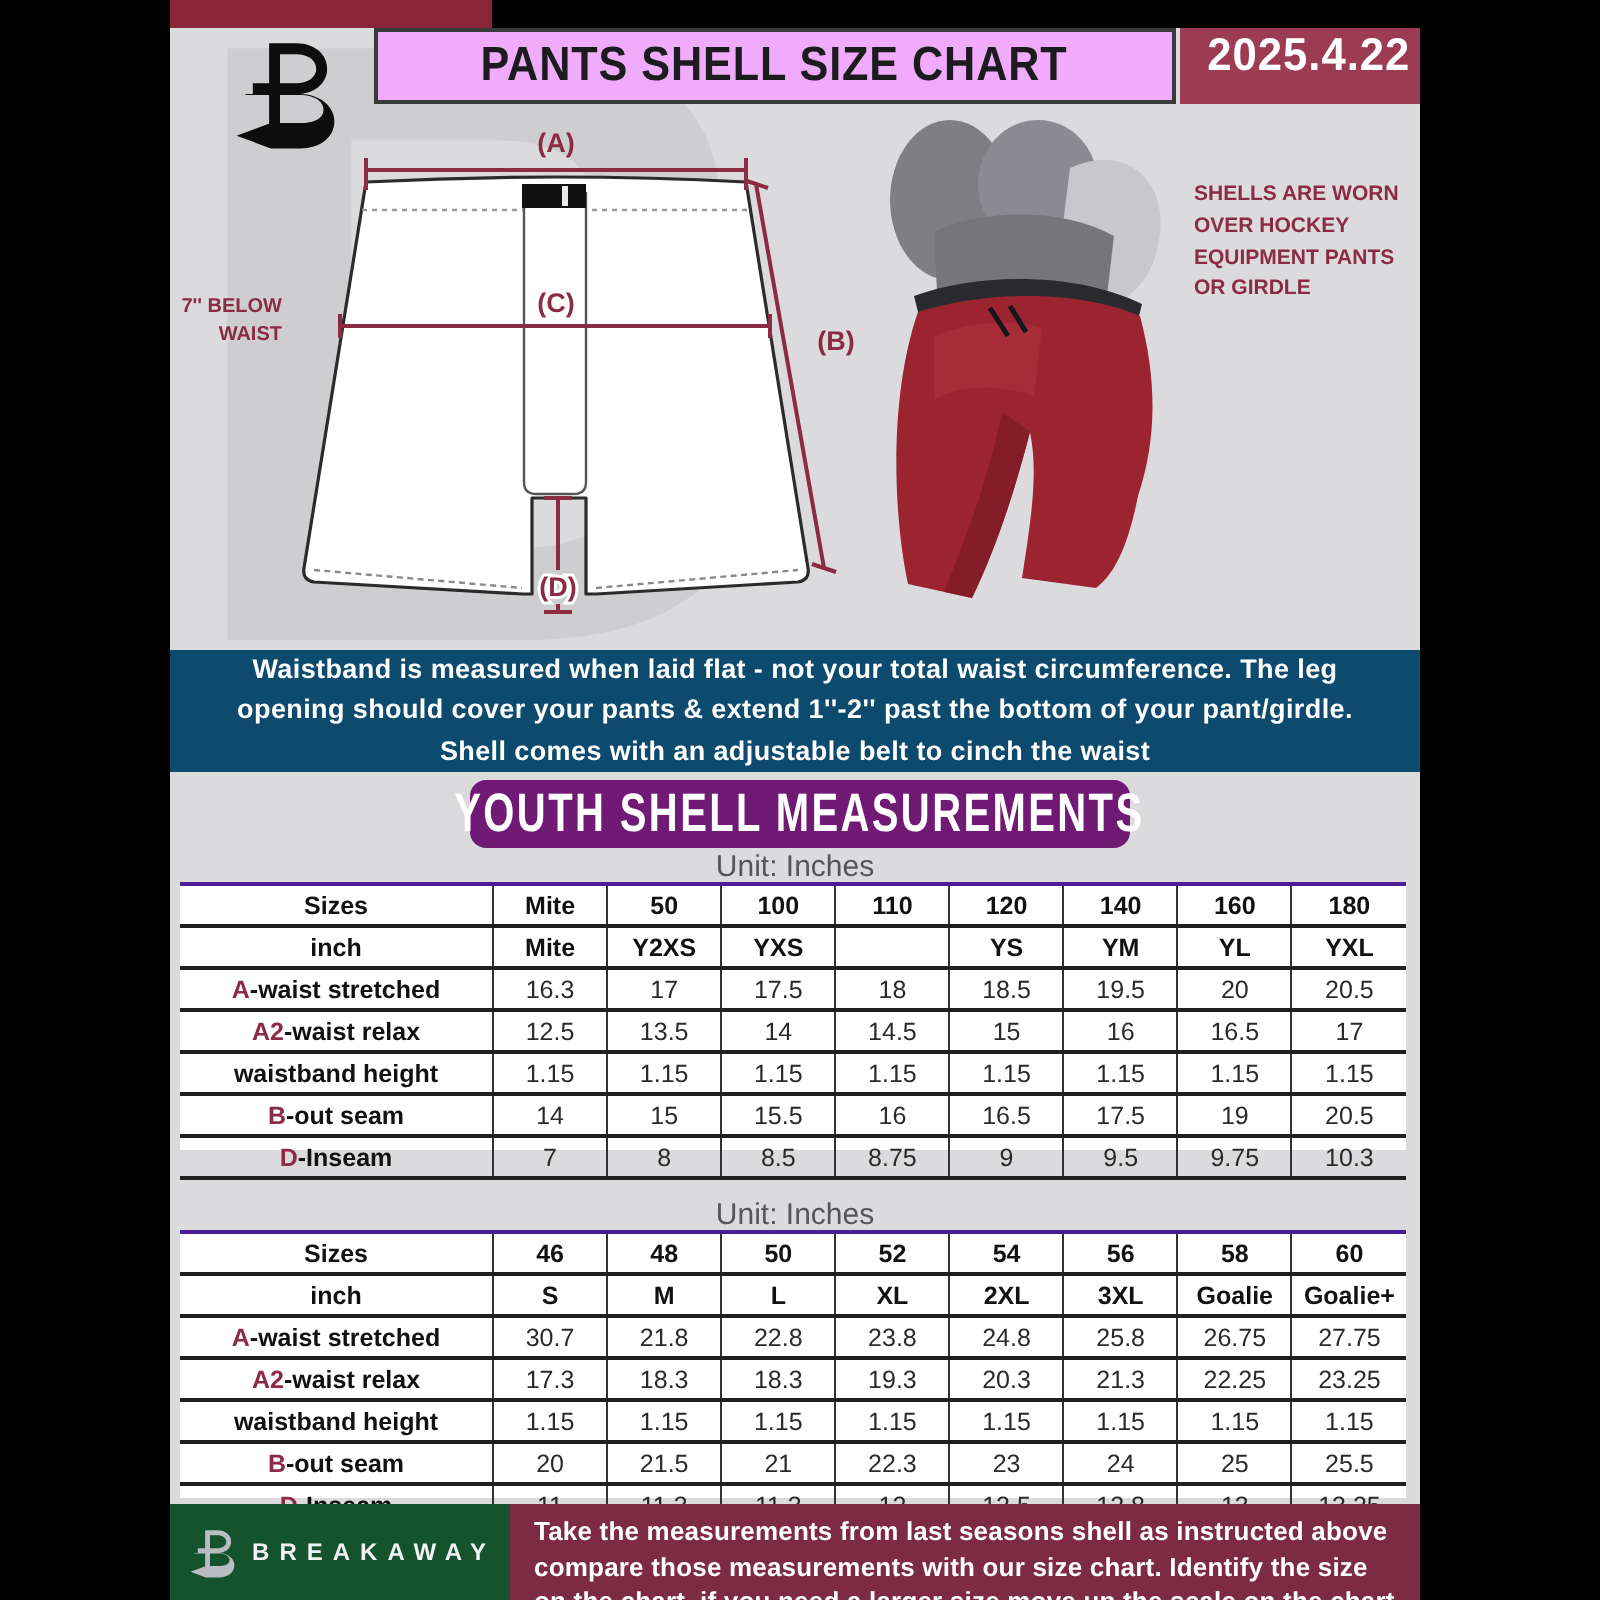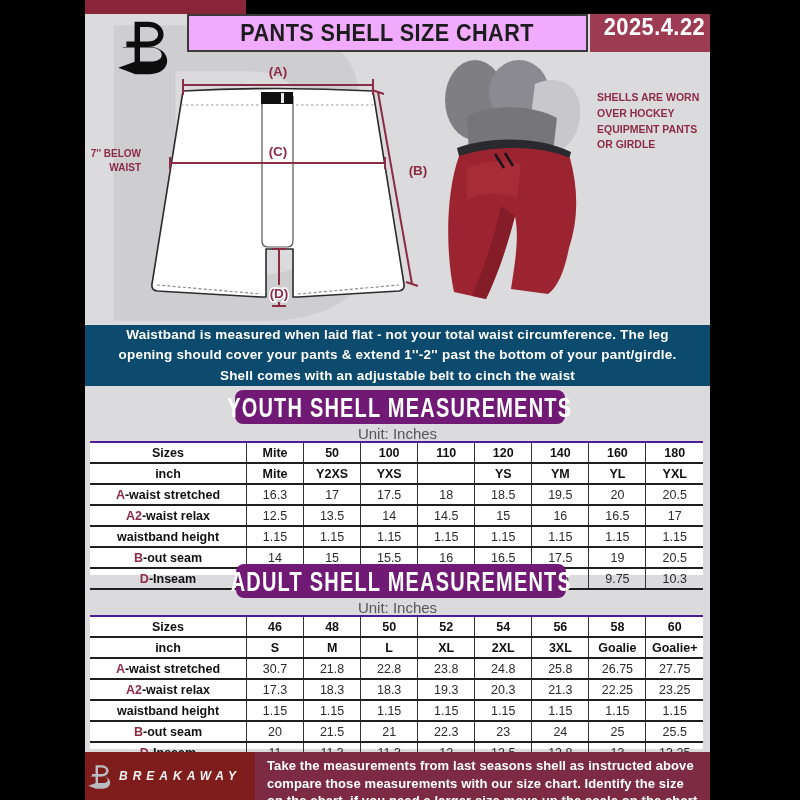--- a/index.html
+++ b/index.html
@@ -38,21 +38,21 @@
   table.meas td{height:19px;padding:0 2px;text-align:center;vertical-align:middle;font-size:12.5px;color:#2a2a2a;border-bottom:2px solid #1f1f1f;background:transparent;overflow:hidden;white-space:nowrap;}
   table.meas tr:first-child td{border-top:2px solid #4c1d95;}
   table.meas td + td{border-left:1px solid #333;}
   table.meas td:first-child{width:152px;font-weight:bold;color:#111;}
   table.meas tr.hdr td{font-weight:bold;color:#111;}
   table.meas .acc{color:#8C2B44;}
   
   .watermark{left:430px;top:398px;z-index:1;font-size:430px;line-height:.8;font-weight:bold;color:rgba(140,140,150,0.16);pointer-events:none;}
   
   .footer{left:0;top:752px;width:625px;height:48px;display:flex;}
-  .f-black{width:170px;background:#7f1d1d;display:flex;align-items:center;justify-content:flex-start;gap:8px;font-style:italic;}
+  .f-black{width:170px;background:#14532d;display:flex;align-items:center;justify-content:center;gap:8px;}
   .f-brand{color:#f2f2f2;font-size:12px;font-weight:bold;letter-spacing:5px;}
   .f-maroon{flex:1;background:#7D2B45;color:#fff;box-sizing:border-box;padding:5px 12px 0 12px;font-size:13px;line-height:1.36;font-weight:600;letter-spacing:.1px;}
 </style>
 </head>
 <body>
 
 <div class="page">
   <div class="content">
 
     <div class="layer strip-maroon"></div>
@@ -190,23 +190,20 @@
             <td>8.5</td>
             <td>8.75</td>
             <td>9</td>
             <td>9.5</td>
             <td>9.75</td>
             <td>10.3</td>
           </tr>
         </tbody>
       </table>
 
-    <div class="layer sec-banner banner-adult">
-      <span>ADULT SHELL MEASUREMENTS</span>
-    </div>
     <div class="layer unit unit-adult">Unit: Inches</div>
     <div class="bglayer table-bg tbg-adult"></div>
     <table class="layer meas tbl-adult">
         <tbody>
           <tr class="hdr">
             <td>Sizes</td>
             <td>46</td>
             <td>48</td>
             <td>50</td>
             <td>52</td>

